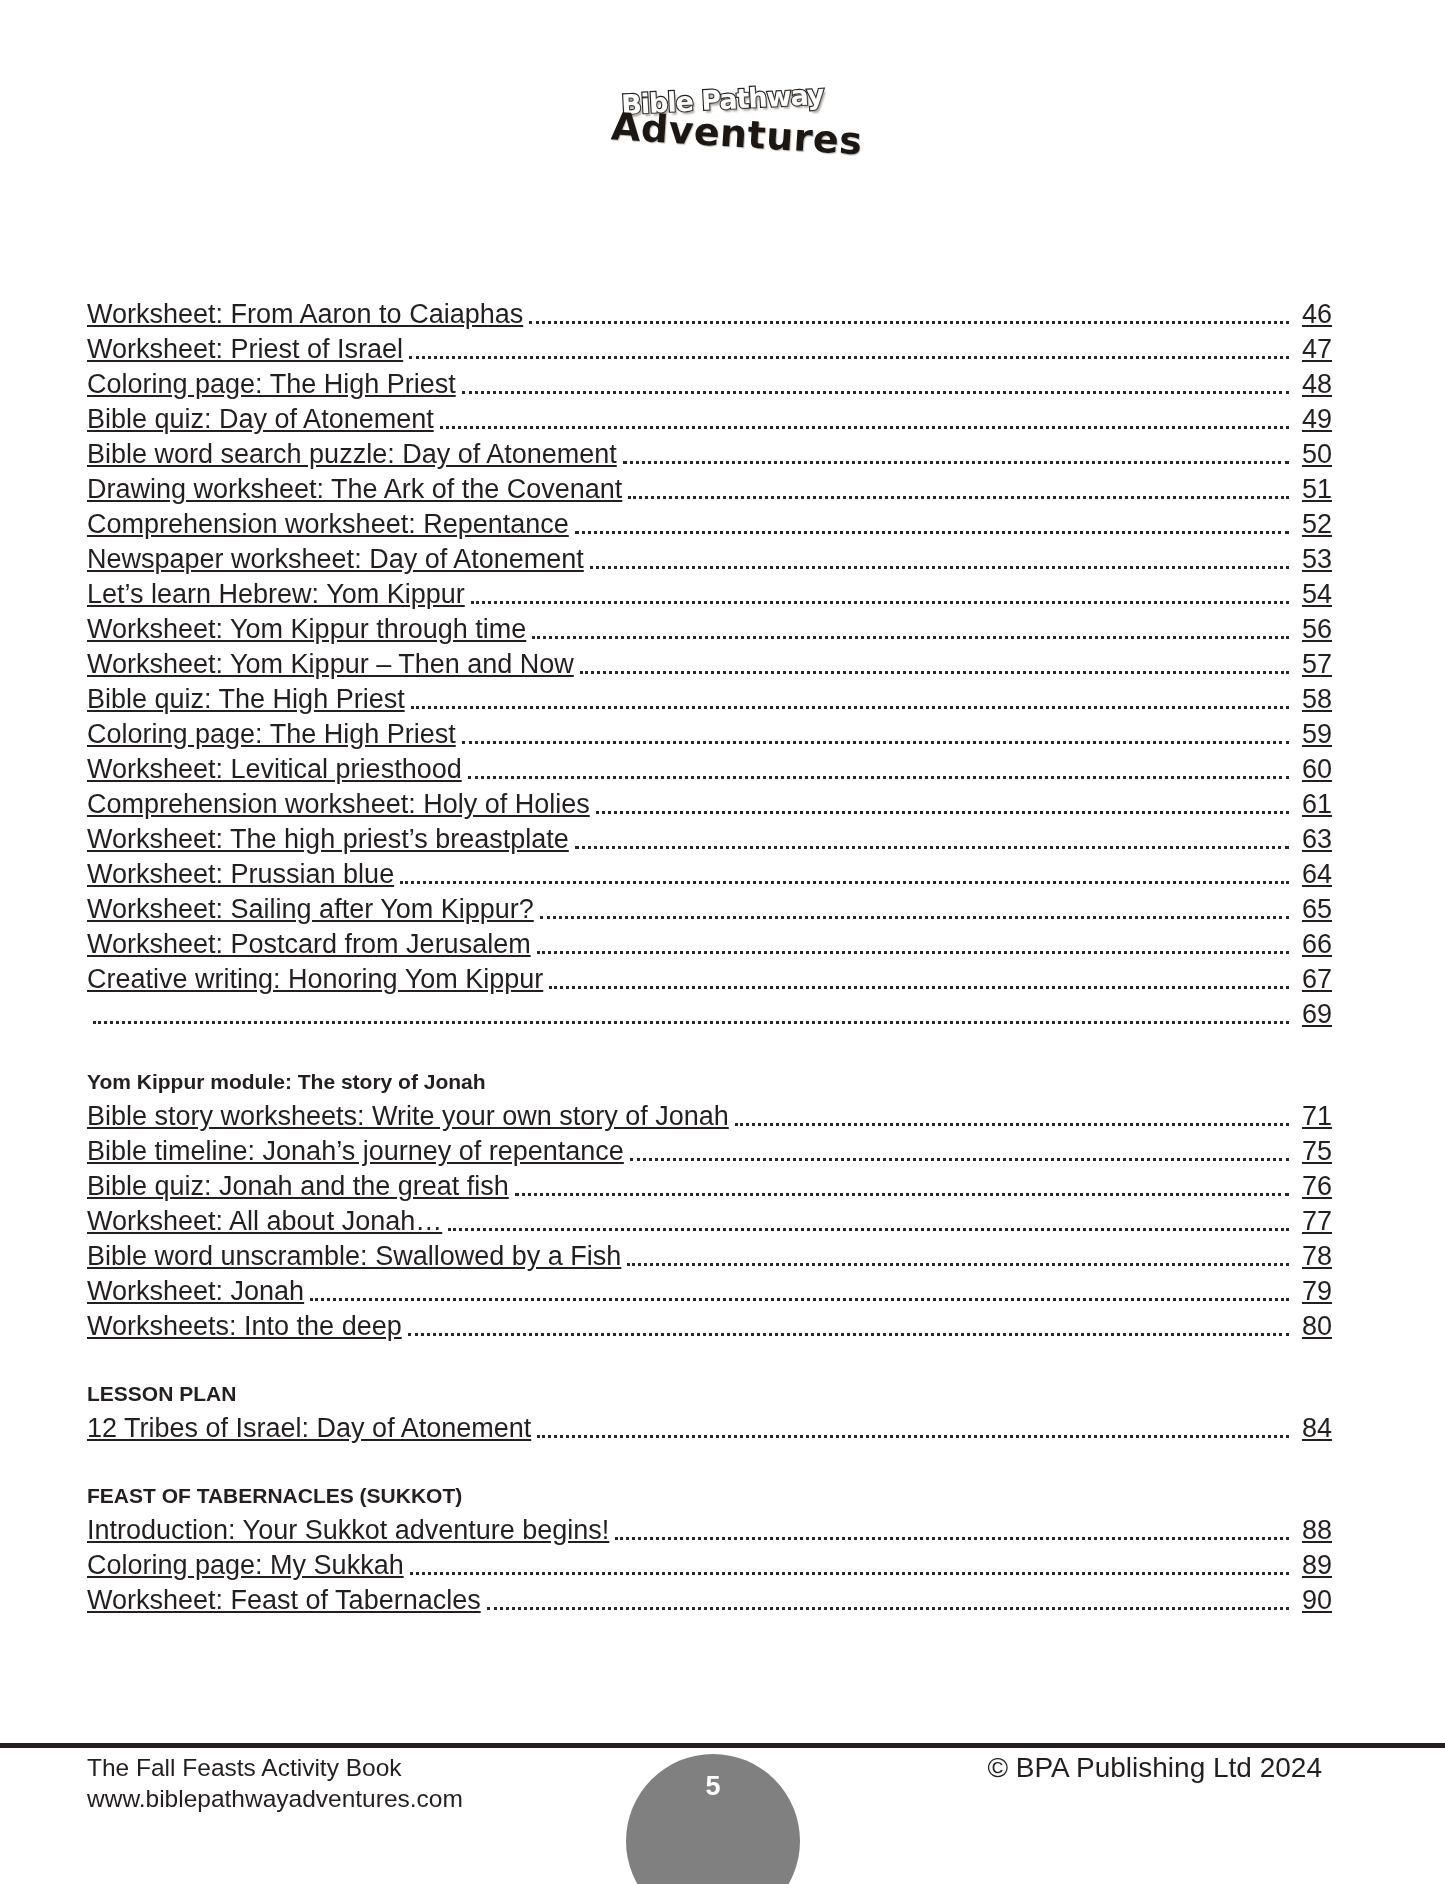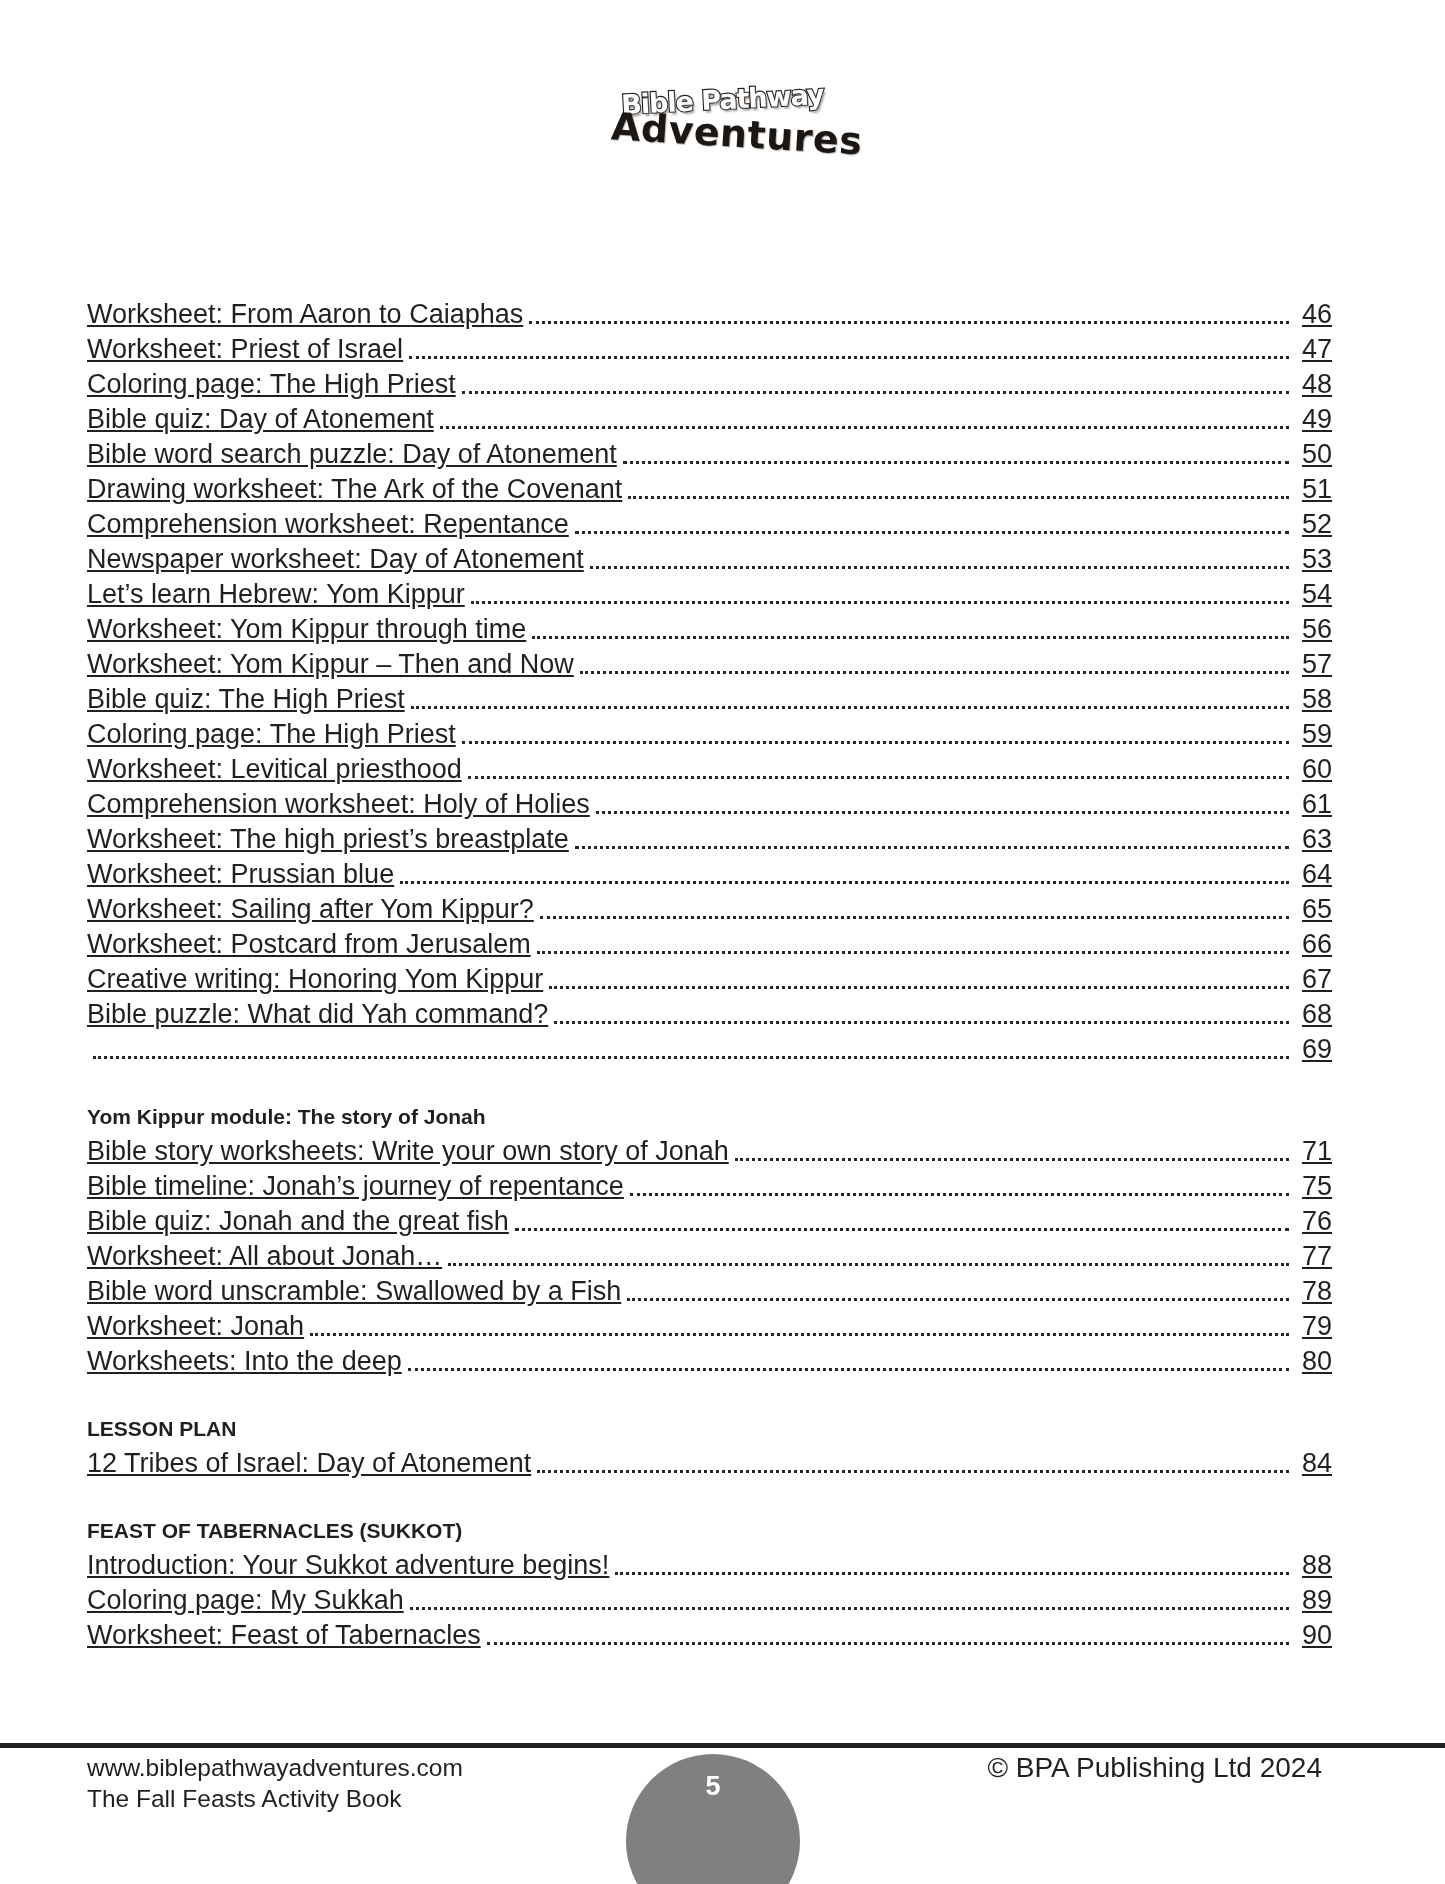--- a/index.html
+++ b/index.html
@@ -235,25 +235,20 @@
           <span class="toc-title">Worksheet: Postcard from Jerusalem</span>
           <span class="leader"></span>
           <span class="toc-page">66</span>
         </div>
         <div class="toc-row">
           <span class="toc-title">Creative writing: Honoring Yom Kippur</span>
           <span class="leader"></span>
           <span class="toc-page">67</span>
         </div>
         <div class="toc-row">
-          <span class="toc-title">Bible puzzle: What did Yah command?</span>
-          <span class="leader"></span>
-          <span class="toc-page">68</span>
-        </div>
-        <div class="toc-row">
           <span class="leader"></span>
           <span class="toc-page">69</span>
         </div>
       </section>
       <section class="toc-section">
         <div class="toc-heading">Yom Kippur module: The story of Jonah</div>
         <div class="toc-row">
           <span class="toc-title">Bible story worksheets: Write your own story of Jonah</span>
           <span class="leader"></span>
           <span class="toc-page">71</span>
@@ -313,22 +308,22 @@
           <span class="toc-title">Worksheet: Feast of Tabernacles</span>
           <span class="leader"></span>
           <span class="toc-page">90</span>
         </div>
       </section>
     </main>
 
   <div class="footer-rule"></div>
 
   <div class="footer-left">
+    <div>The Fall Feasts Activity Book</div>
     <div>www.biblepathwayadventures.com</div>
-    <div>The Fall Feasts Activity Book</div>
   </div>
 
   <div class="footer-right">© BPA Publishing Ltd 2024</div>
 
   <div class="page-circle" style="background: rgb(128, 128, 128);">
     <span class="num">5</span>
   </div>
 
 </div>
 

